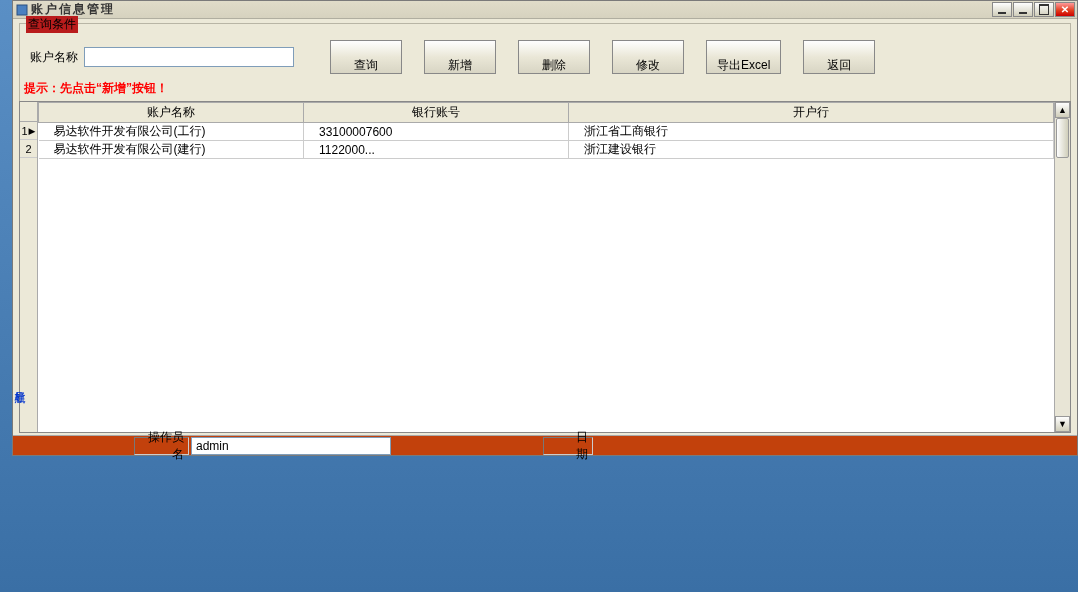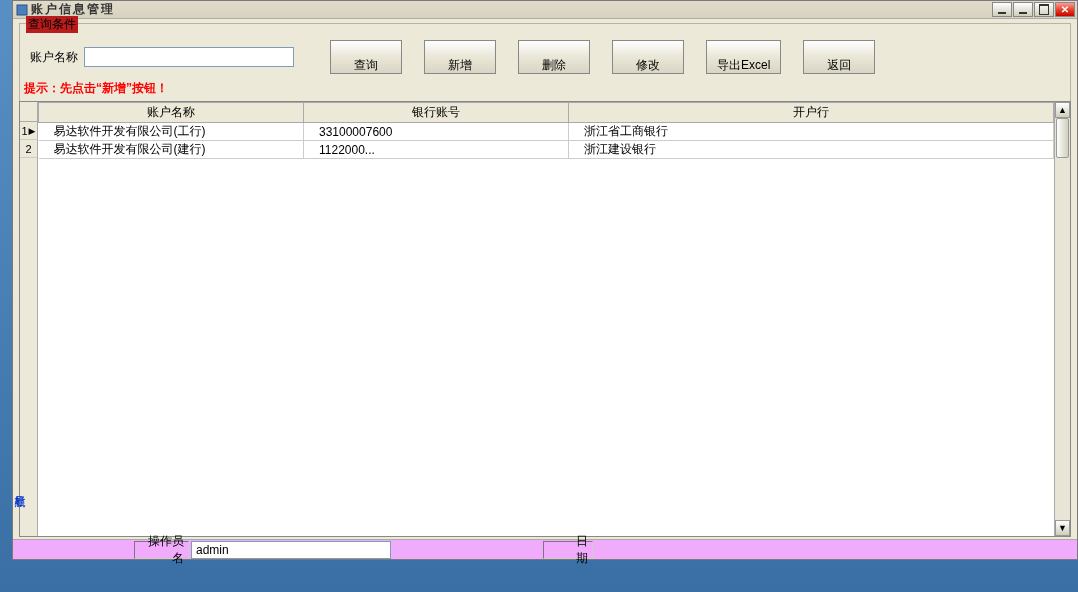--- a/index.html
+++ b/index.html
@@ -10,21 +10,21 @@
   width: 1078px;
   height: 592px;
   overflow: hidden;
   position: relative;
 }
 .window {
   position: absolute;
   left: 12px;
   top: 0;
   width: 1066px;
-  height: 560px;
+  height: 456px;
   background: #ece9d8;
   border: 1px solid #7a7a7a;
 }
 .titlebar {
   height: 18px;
   background: linear-gradient(to bottom, #e0dcc9 0%, #d6d2bf 100%);
   display: flex;
   align-items: center;
   padding: 0 2px;
   border-bottom: 1px solid #b0aea0;
@@ -204,21 +204,21 @@
   display: flex;
   align-items: center;
   justify-content: center;
 }
 .scroll-v .up { top: 0; }
 .scroll-v .down { bottom: 0; }
 .statusbar {
   position: absolute;
   left: 0; right: 0; bottom: 0;
   height: 20px;
-  background: #f0abfc;
+  background: #c2410c;
   border-top: 1px solid #aaa;
   display: flex;
   align-items: center;
   font-size: 12px;
 }
 .statusbar .sb-cell {
   border: 1px inset #ccc;
   height: 18px;
   display: flex;
   align-items: center;

